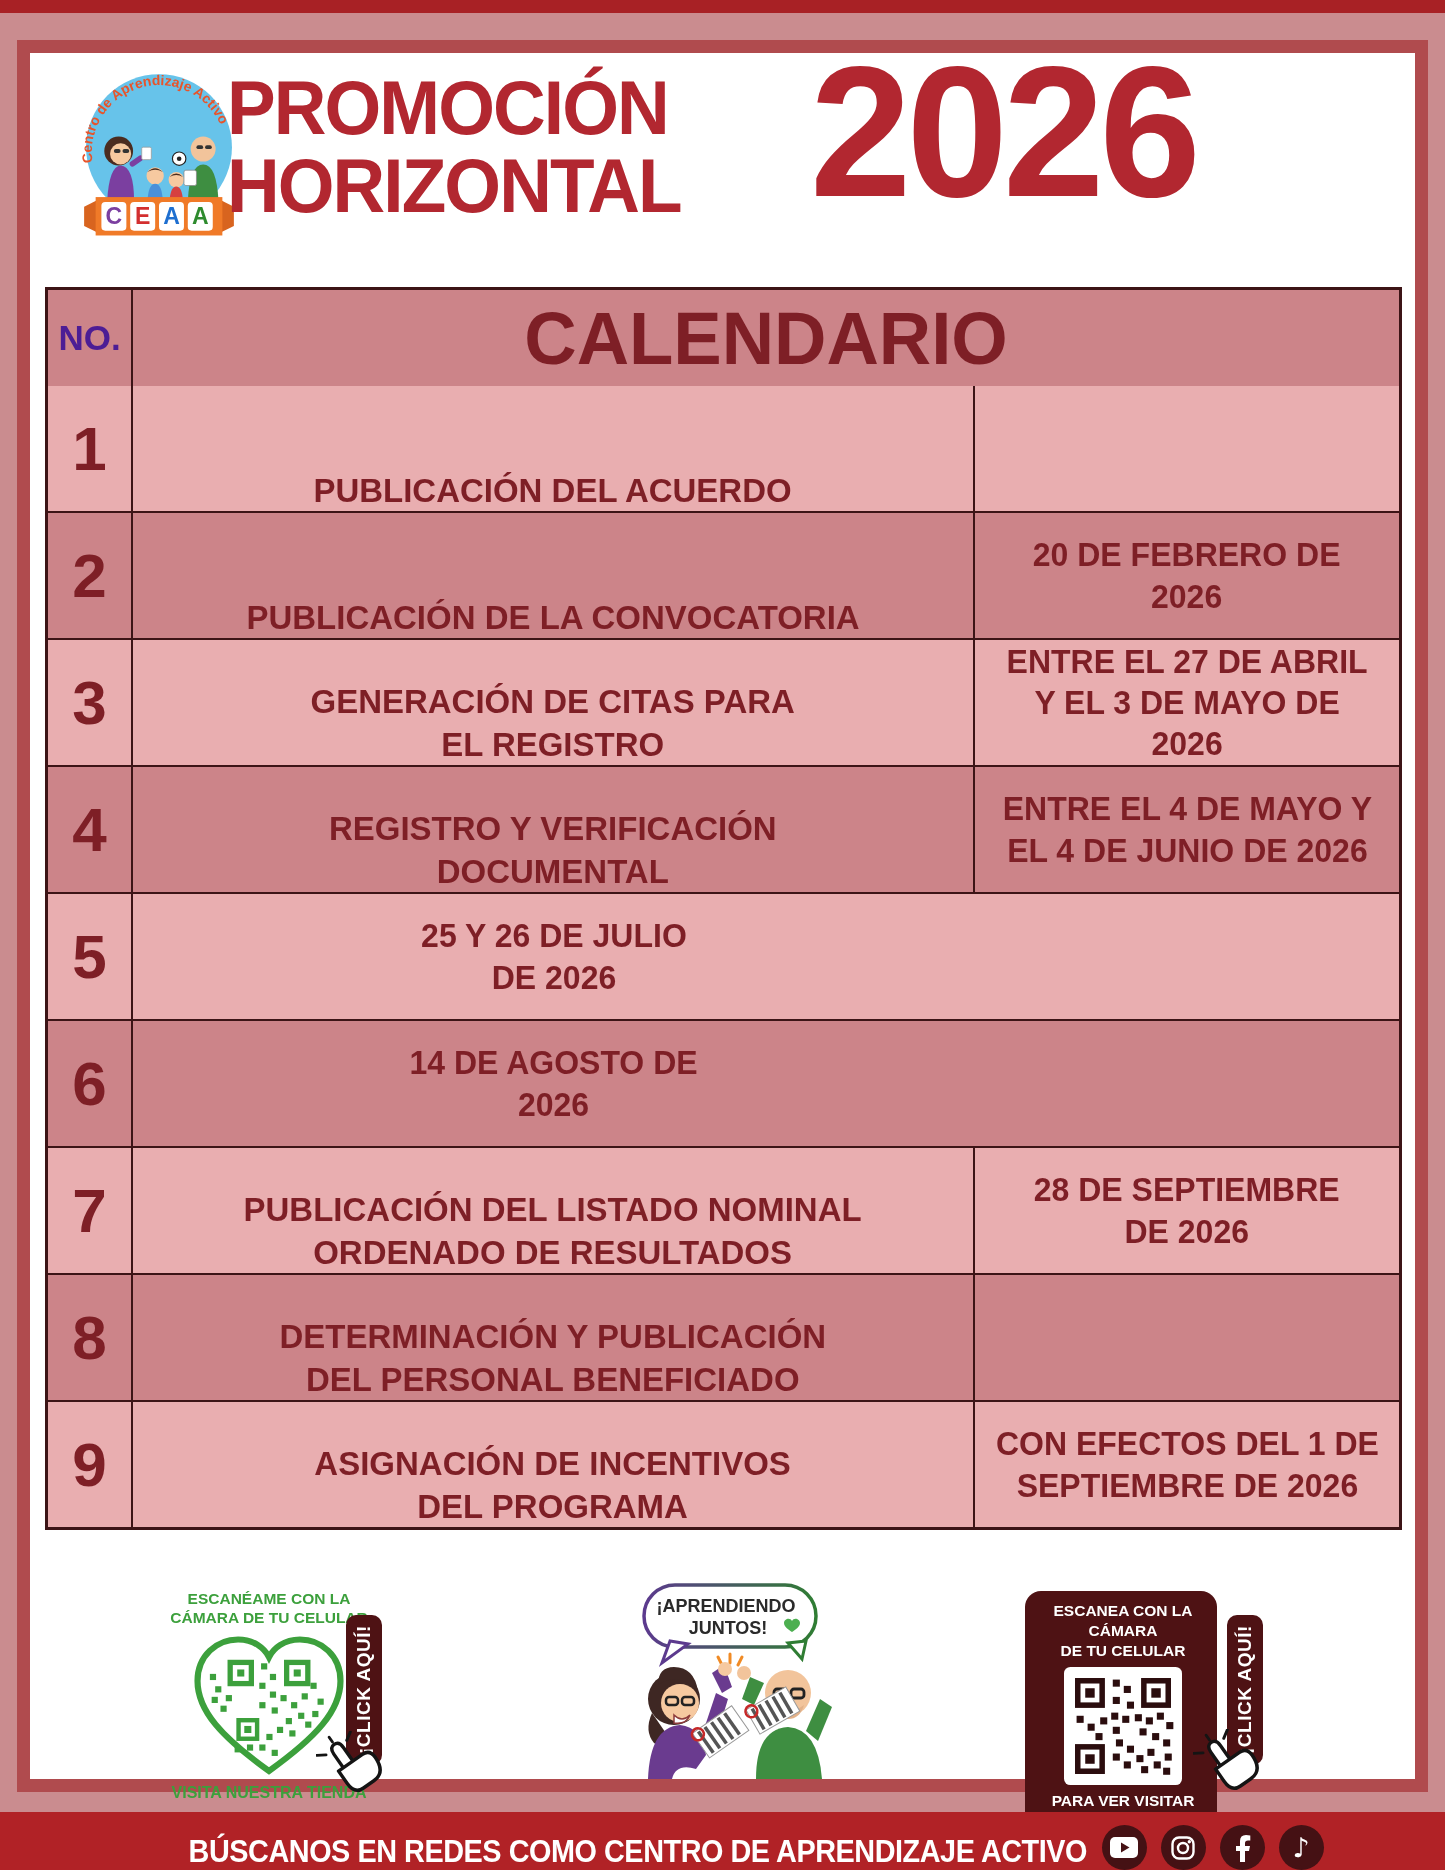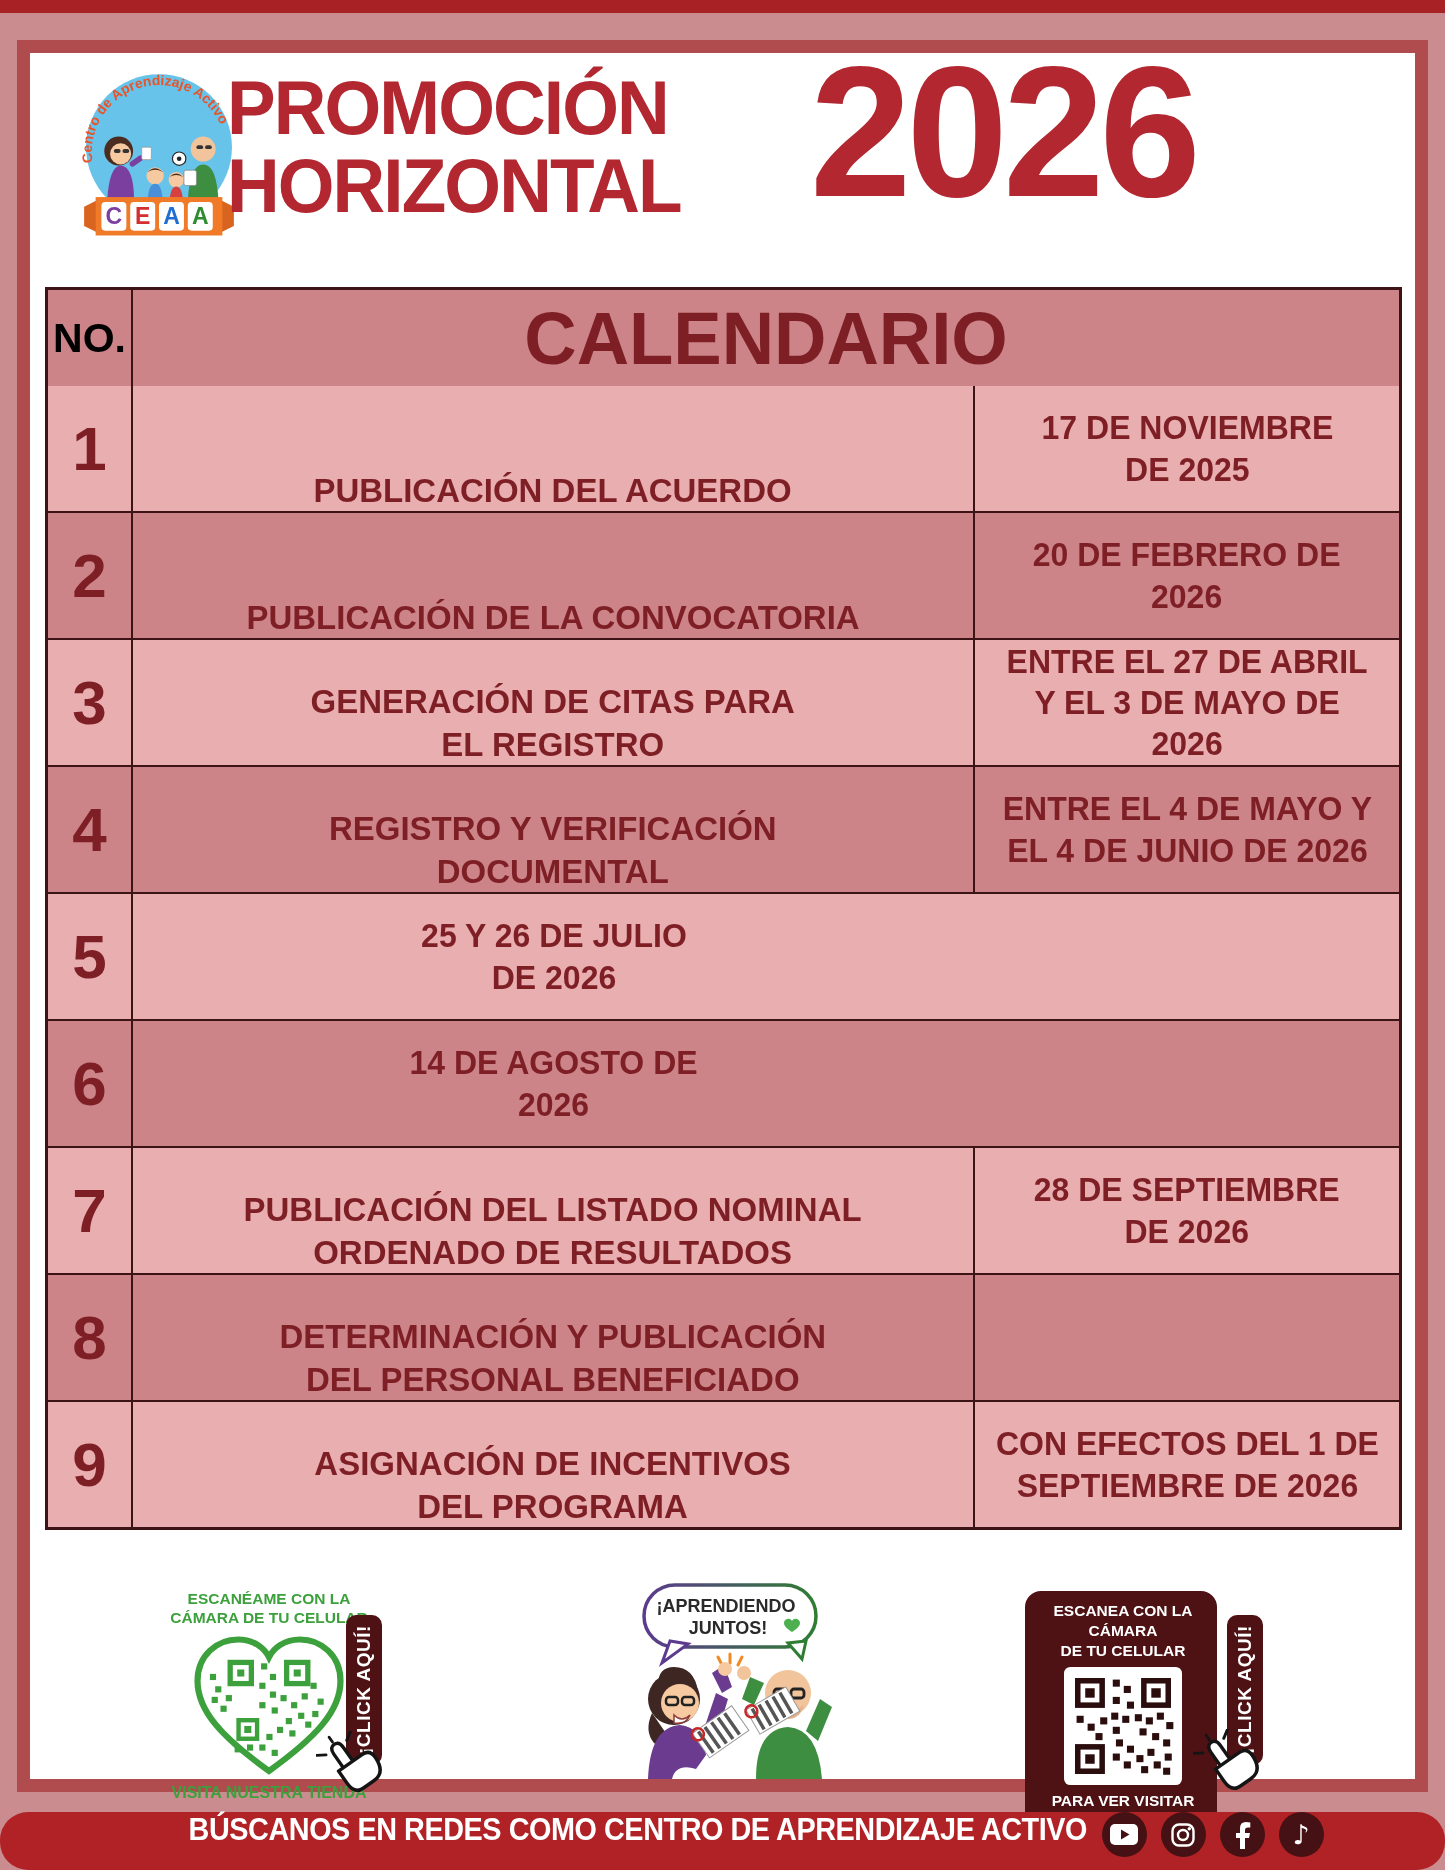--- a/index.html
+++ b/index.html
@@ -5,21 +5,21 @@
   html,body{margin:0;padding:0;}
   body{
     width:1445px;height:1870px;position:relative;overflow:hidden;
     background:#ca8c8f;
     font-family:"Liberation Sans", sans-serif;
     -webkit-font-smoothing:antialiased;
   }
   .top-strip{position:absolute;left:0;top:0;width:100%;height:13px;background:#a82125;}
   .footer-band{
     position:absolute;left:0;bottom:0;width:100%;height:58px;background:#b12226;
-    display:flex;align-items:flex-start;justify-content:center;gap:14px;border-radius:28px;
+    display:flex;align-items:flex-end;justify-content:center;gap:14px;
   }
   .footer-text{color:#fff;font-weight:700;font-size:31px;letter-spacing:-0.5px;transform:scaleX(0.93);transform-origin:right center;white-space:nowrap;}
   .soc{width:45px;height:45px;border-radius:50%;background:#451114;display:flex;align-items:center;justify-content:center;flex:0 0 auto;}
   .soc .note{color:#fff;font-family:"DejaVu Sans",sans-serif;font-size:27px;font-weight:700;line-height:1;}
 
   .card{
     position:absolute;left:17px;top:40px;width:1385px;height:1726px;
     background:#ffffff;border:13px solid #b04b4e;
   }
 
@@ -34,21 +34,21 @@
   
   .cal-table{position:absolute;left:15px;top:234px;width:1357px;border:3px solid #3c1416;box-sizing:border-box;}
   .trow{display:grid;grid-template-columns:85px 1fr 424px;}
   .trow + .trow{border-top:2px solid #3c1416;}
   .thead{display:grid;grid-template-columns:85px 1fr;min-height:96px;}
   .cell{display:flex;align-items:center;justify-content:center;box-sizing:border-box;}
   .c-no{border-right:2px solid #3c1416;}
   .c-act{border-right:2px solid #3c1416;align-items:flex-end;}
   .row-dark{background:#cc8489;}
   .row-light{background:#e9aeb0;}
-  .no-head{color:#000000;font-weight:700;font-size:41px;}
+  .no-head{color:#4c1d95;font-weight:700;font-size:35px;}
   .cal-head{color:#7e1f26;font-weight:700;font-size:74px;letter-spacing:0px;transform:scaleX(0.98);}
   .num{color:#7e1f26;font-weight:700;font-size:62px;}
   .act{color:#7e1f26;font-weight:700;font-size:34px;text-align:center;white-space:pre-line;line-height:1.25;transform:scaleX(0.97);}
   .date{color:#7e1f26;font-weight:700;font-size:33px;text-align:center;white-space:pre-line;line-height:1.25;transform:scaleX(0.97);}
   .data-row{min-height:125px;}
 
   
   .bottom{position:absolute;left:0;top:1528px;width:1212px;height:198px;}
   .grp-left{position:absolute;left:108px;top:8px;width:262px;text-align:center;}
   .green-txt{color:#3ca03c;font-weight:700;font-size:15.5px;line-height:1.25;white-space:pre-line;}
@@ -141,24 +141,20 @@
   <div class="cal-table">
     <div class="thead row-dark">
       <div class="cell c-no no-head">NO.</div>
       <div class="cell cal-head">CALENDARIO</div>
     </div>
 
     <div class="trow data-row row-light">
       <div class="cell c-no num">1</div>
       <div class="cell c-act">
           <span class="act">PUBLICACIÓN DEL ACUERDO</span>
-        </div>
-      <div class="cell">
-          <span class="date">17 DE NOVIEMBRE
-DE 2025</span>
         </div>
     </div>
     <div class="trow data-row row-dark">
       <div class="cell c-no num">2</div>
       <div class="cell c-act">
           <span class="act">PUBLICACIÓN DE LA CONVOCATORIA</span>
         </div>
       <div class="cell">
           <span class="date">20 DE FEBRERO DE
 2026</span>

